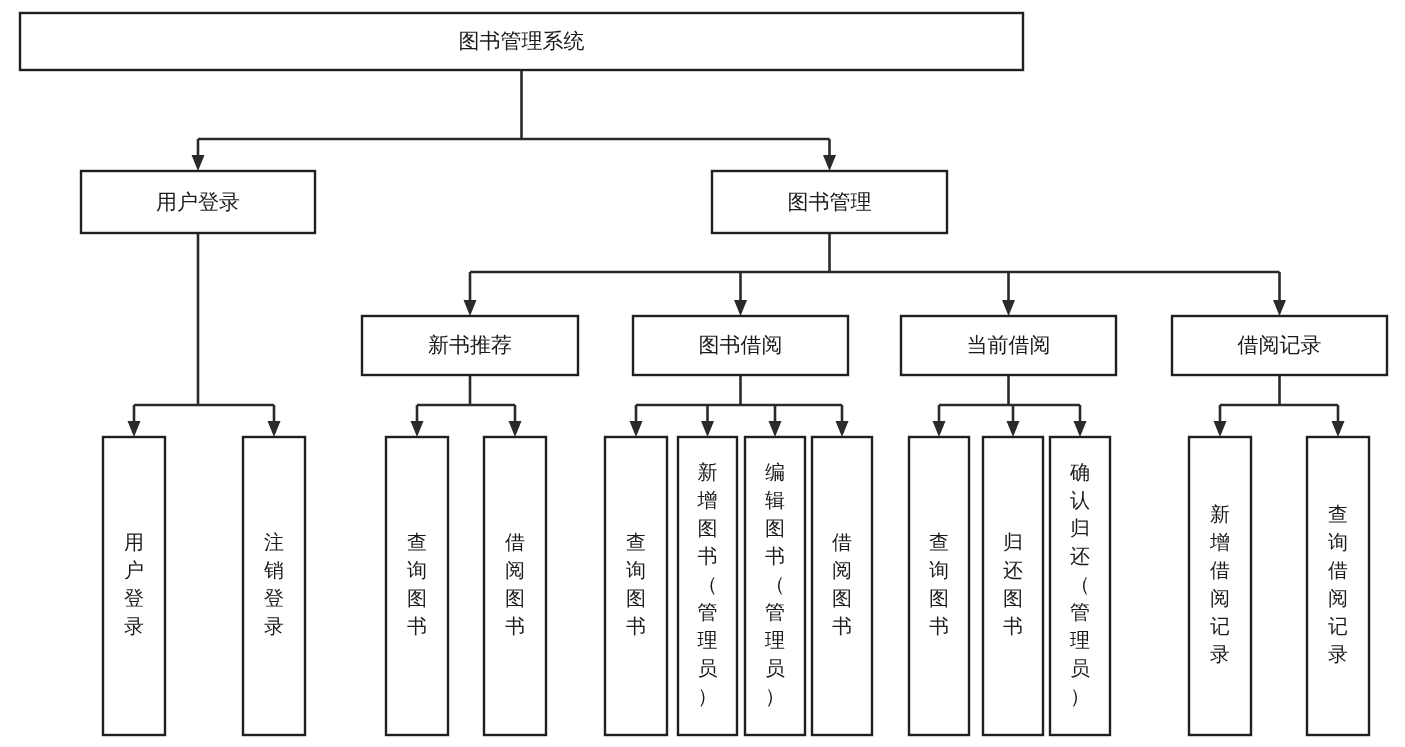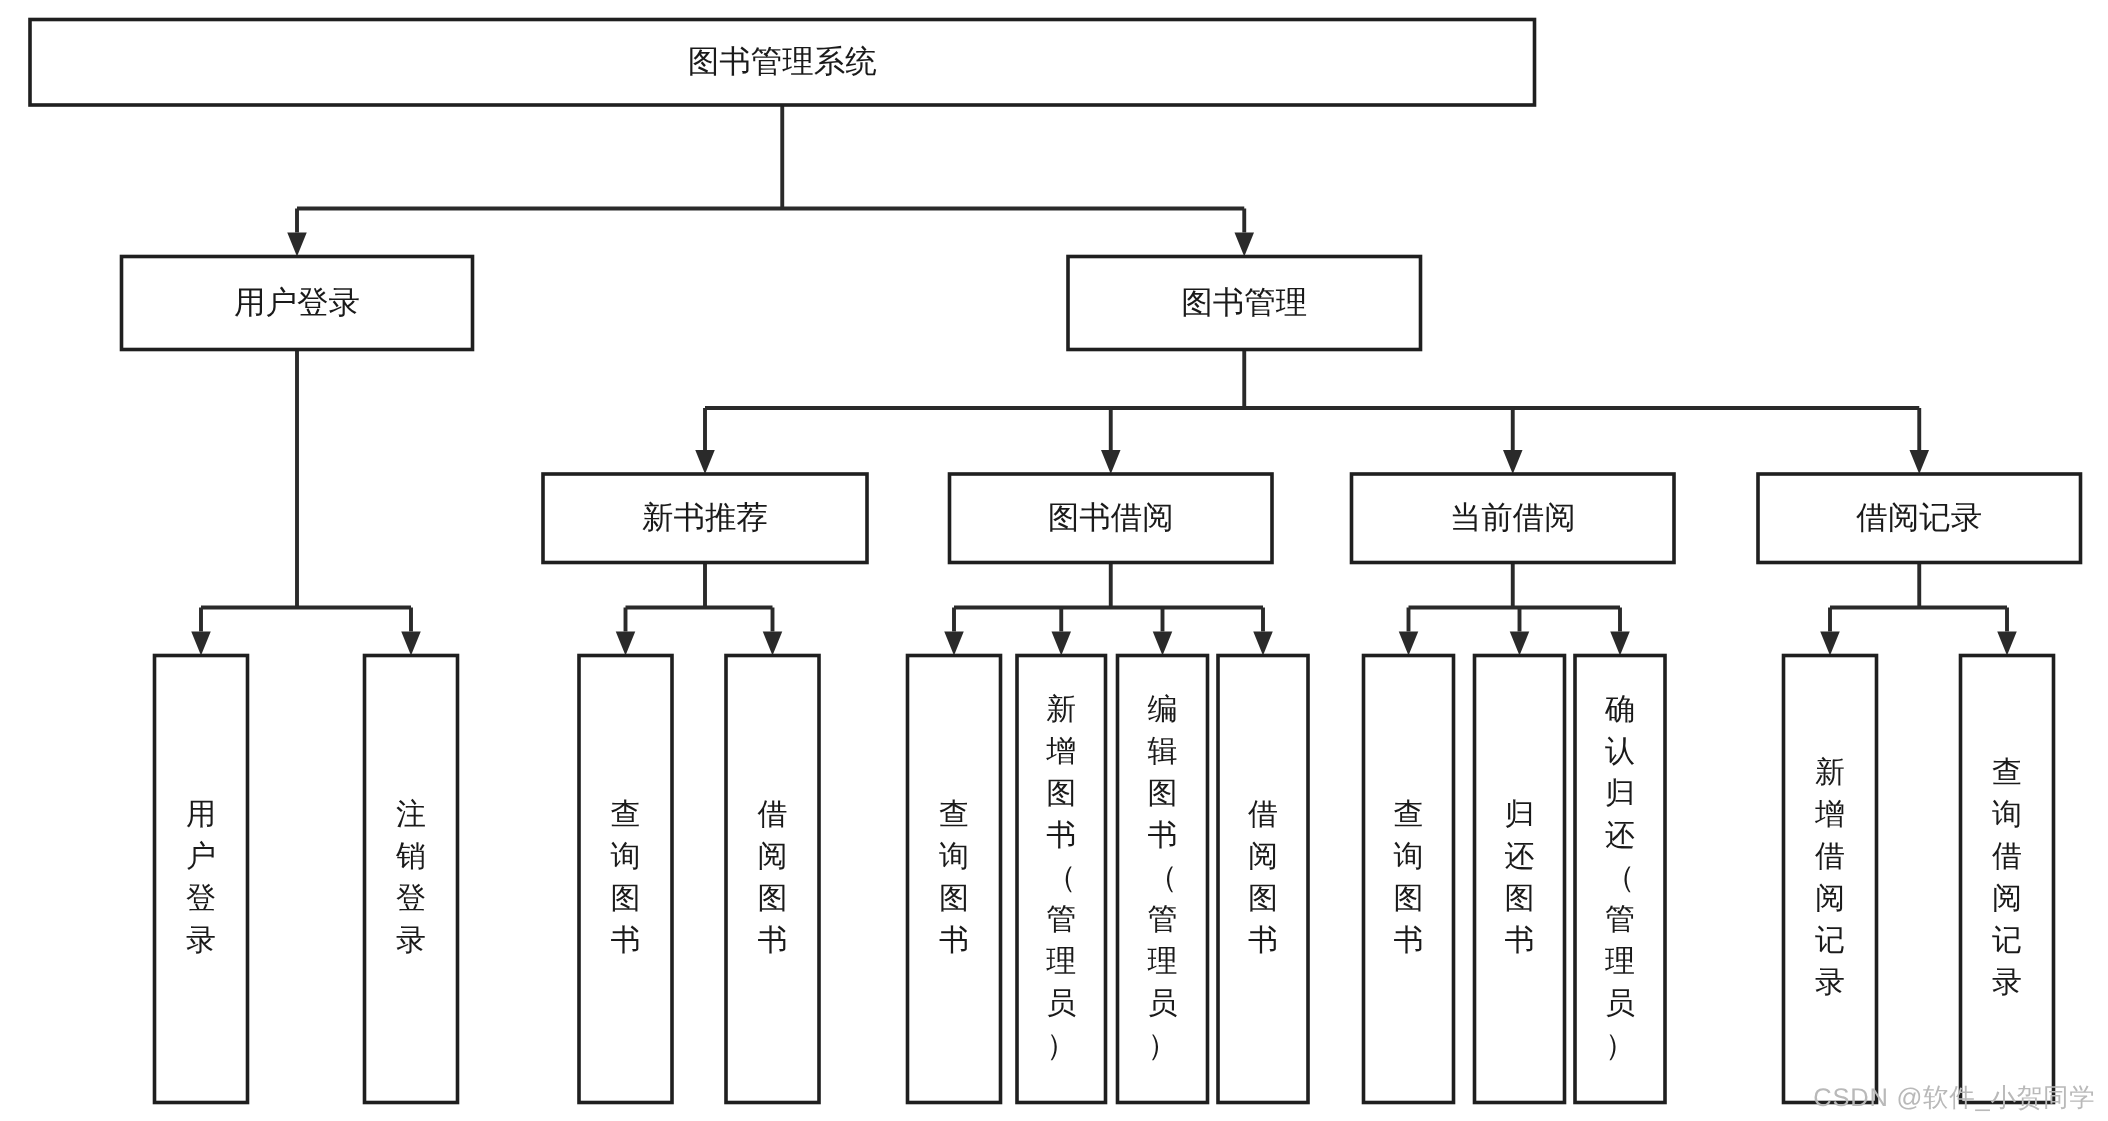--- a/index.html
+++ b/index.html
@@ -216,15 +216,14 @@
           <rect x="1189" y="437" width="62" height="298" class="node-rect"></rect>
           <text x="1220" y="516" class="node-label vertical"><tspan x="1220" dy="0">新</tspan><tspan x="1220" dy="28">增</tspan><tspan x="1220" dy="28">借</tspan><tspan x="1220" dy="28">阅</tspan><tspan x="1220" dy="28">记</tspan><tspan x="1220" dy="28">录</tspan></text>
         </g>
         <g>
           <rect x="1307" y="437" width="62" height="298" class="node-rect"></rect>
           <text x="1338" y="516" class="node-label vertical"><tspan x="1338" dy="0">查</tspan><tspan x="1338" dy="28">询</tspan><tspan x="1338" dy="28">借</tspan><tspan x="1338" dy="28">阅</tspan><tspan x="1338" dy="28">记</tspan><tspan x="1338" dy="28">录</tspan></text>
         </g>
       </g>
   </svg>
 
-  <div class="watermark-text">CSDN @软件_小贺同学</div>
 
 </div>
 
 </body></html>

